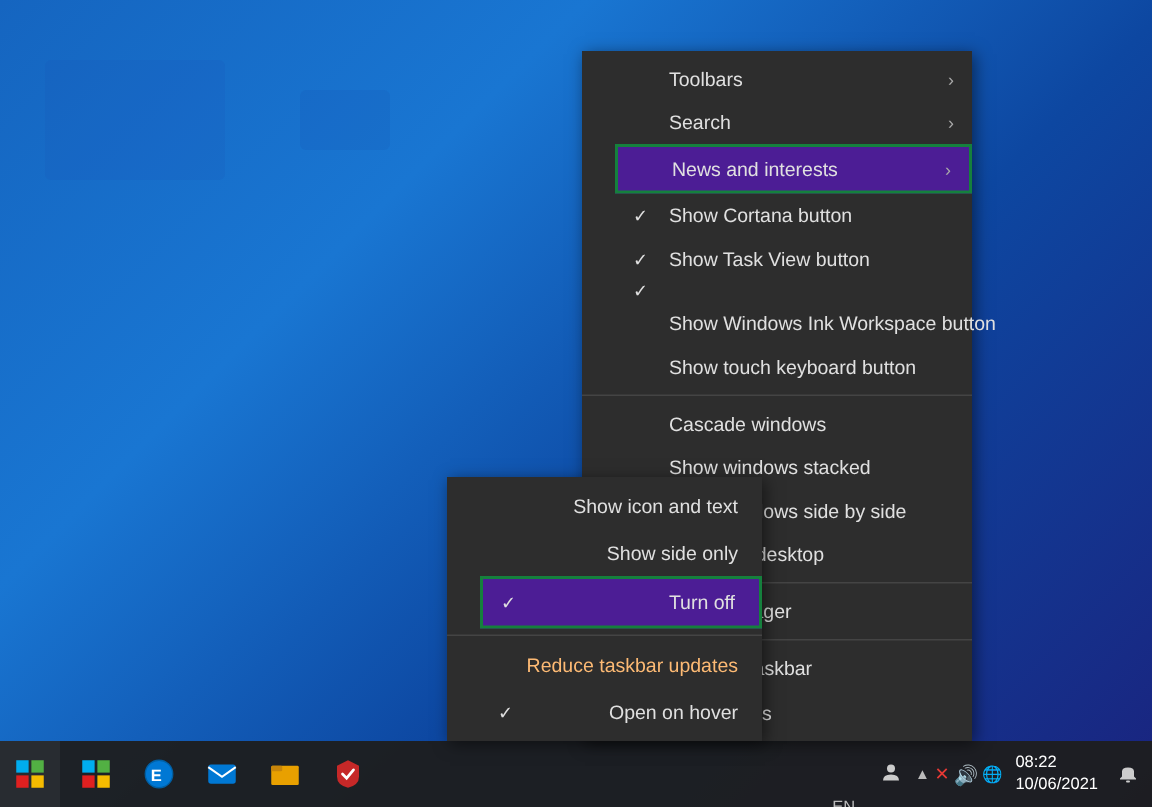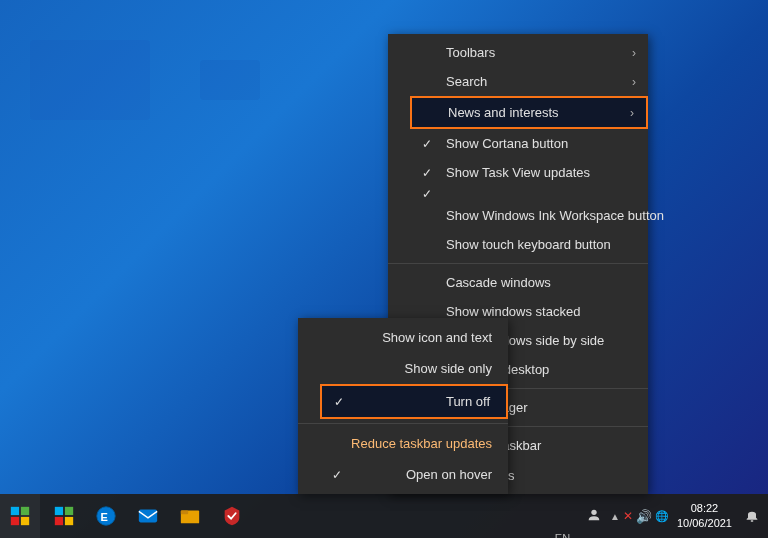--- a/index.html
+++ b/index.html
@@ -62,21 +62,21 @@
       align-items: center;
       gap: 4px;
       padding-right: 4px;
       color: white;
       font-size: 11px;
     }
 
     .taskbar-time {
       display: flex;
       flex-direction: column;
-      align-items: center;
+      align-items: flex-start;
       margin-right: 4px;
       line-height: 1.4;
     }
 
     .taskbar-sys-icons {
       display: flex;
       align-items: center;
       gap: 3px;
       margin-right: 4px;
     }
@@ -98,22 +98,22 @@
       padding: 7px 20px 7px 36px;
       cursor: pointer;
       display: flex;
       align-items: center;
       position: relative;
       white-space: nowrap;
       margin-left: 22px;
     }
 
     .menu-item.highlighted {
-      border: 2px solid #f97316;
-      background: #0f172a;
+      border: 2px solid #15803d;
+      background: #4c1d95;
     }
 
     .menu-item .checkmark {
       position: absolute;
       left: 12px;
       font-size: 12px;
       color: #e0e0e0;
     }
 
     .menu-item .arrow {
@@ -214,21 +214,21 @@
       <span class="arrow">›</span>
     </div>
 
     <div class="menu-item">
       <span class="checkmark">✓</span>
       <span>Show Cortana button</span>
     </div>
 
     <div class="menu-item">
       <span class="checkmark">✓</span>
-      <span>Show Task View updates</span>
+      <span>Show Task View button</span>
     </div>
 
     <div class="menu-item">
       <span class="checkmark">✓</span>
     </div>
 
     <div class="menu-item">
       <span>Show Windows Ink Workspace button</span>
     </div>
 

